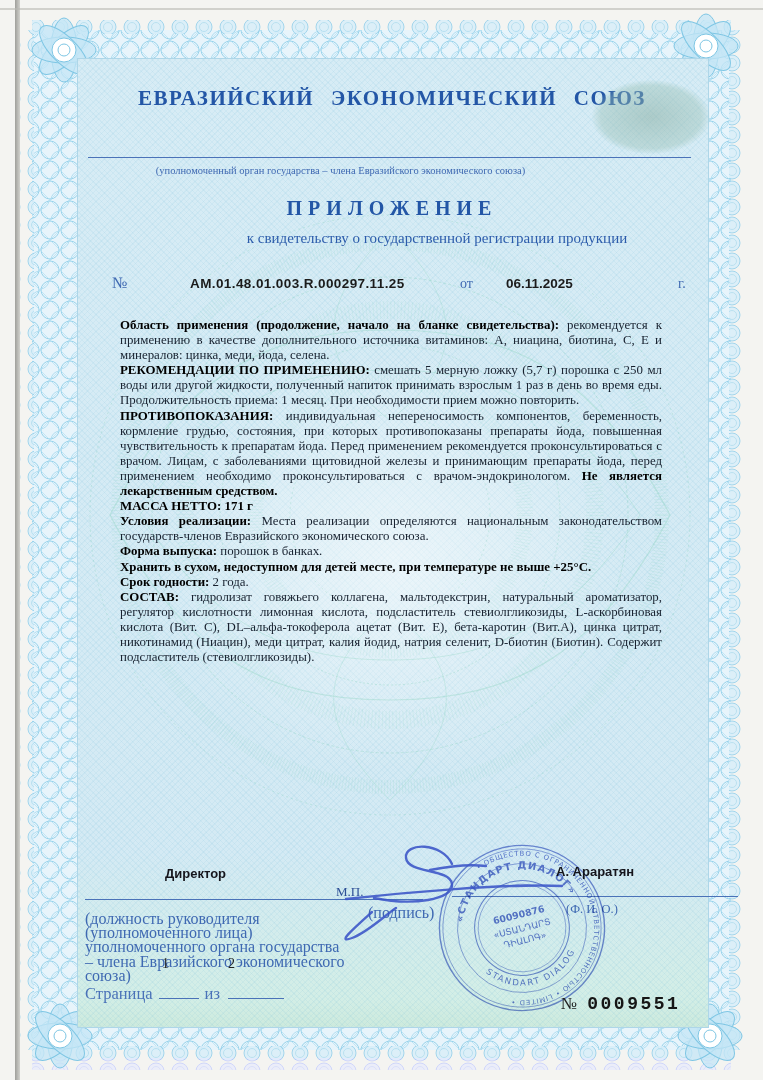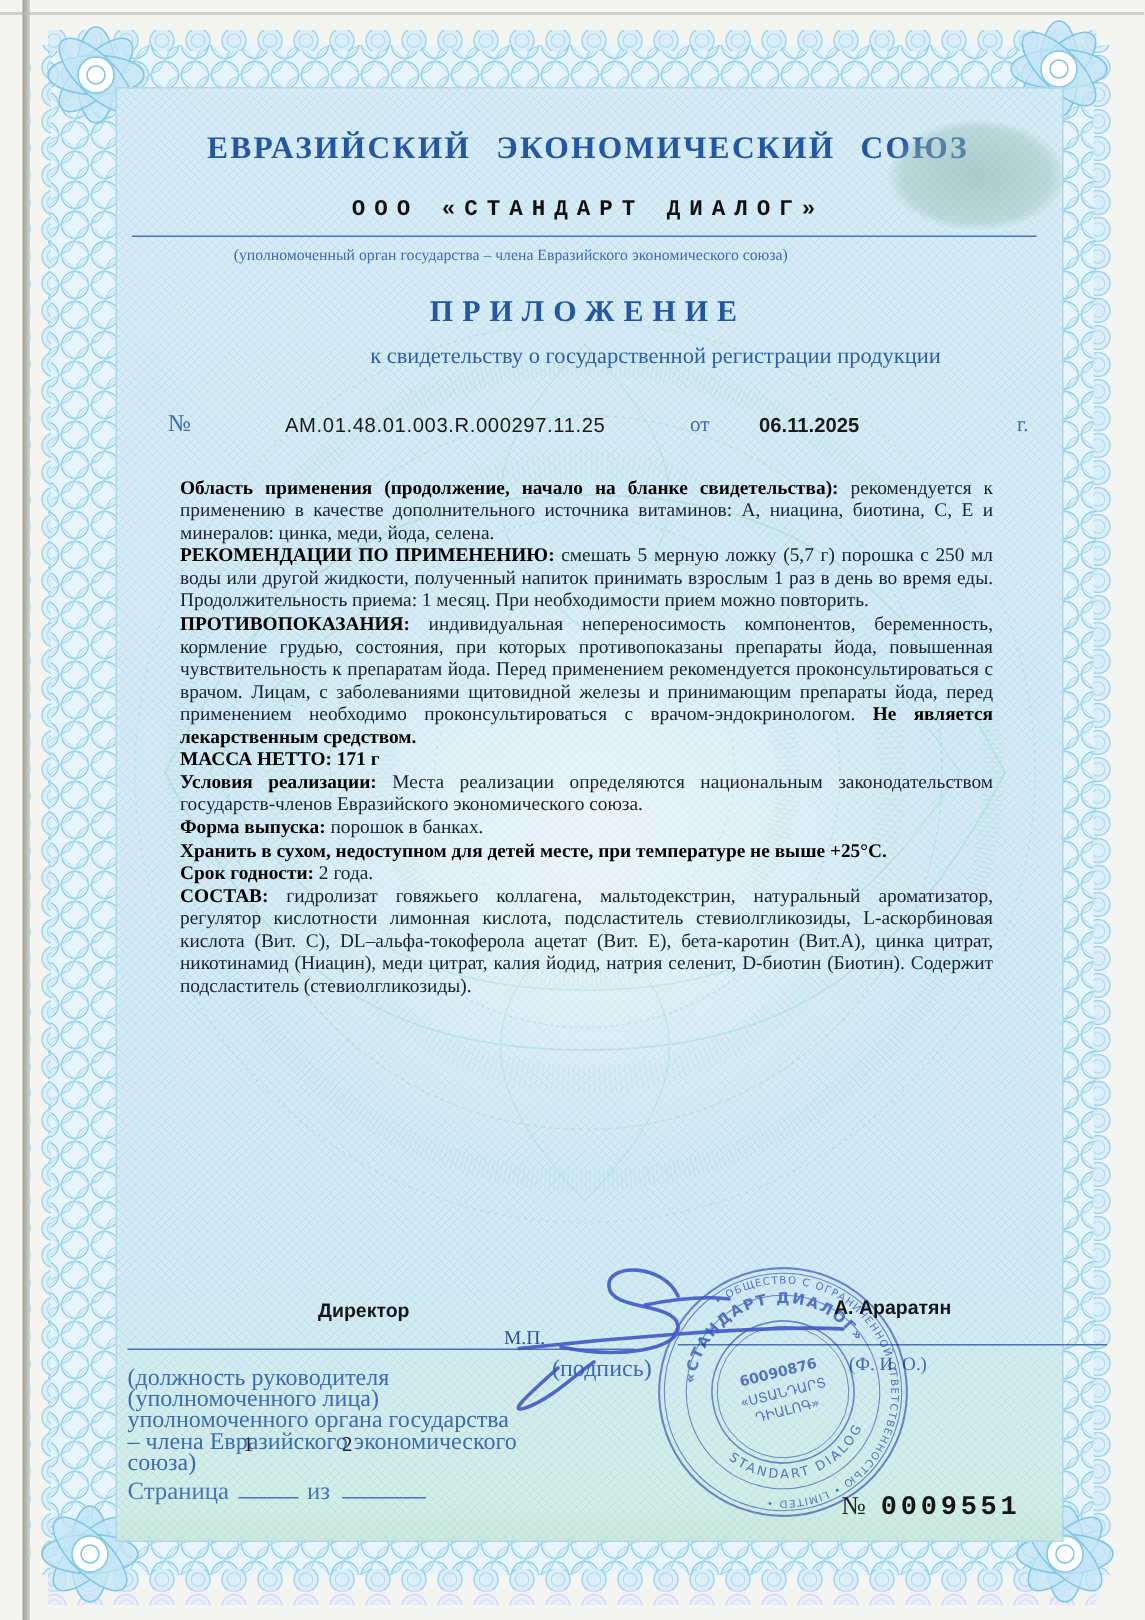--- a/index.html
+++ b/index.html
@@ -31,31 +31,31 @@
   .oval-stamp{left:592px;top:80px;width:118px;height:74px;border-radius:50%;
     background:radial-gradient(ellipse at 50% 50%, rgba(138,176,165,.55) 0%, rgba(150,190,178,.40) 60%, rgba(150,190,178,0) 72%);}
   .org-name{left:77px;top:131px;width:630px;text-align:center;font-family:"Liberation Mono", monospace;
     font-size:15px;font-weight:bold;color:#111;letter-spacing:6px;}
   .head-rule{left:88px;top:157px;width:603px;height:0;border-top:1.4px solid #4a72b8;}
   .org-sub{left:77px;top:165px;width:527px;text-align:center;font-size:10.5px;color:#3f69b2;}
   .doc-title{left:77px;top:197px;width:630px;text-align:center;font-size:20px;font-weight:bold;
     color:#2356a6;letter-spacing:6px;}
   .doc-sub{left:77px;top:230px;width:720px;text-align:center;font-size:15px;color:#2c5cab;}
   .reg-no-label{left:112px;top:274px;font-size:16px;color:#3f69b2;}
-  .reg-number{left:190px;top:276px;font-family:"Liberation Sans", sans-serif;font-size:13.5px;font-weight:normal;color:#1b1b1b;letter-spacing:.4px;}
+  .reg-number{left:190px;top:276px;font-family:"Liberation Sans", sans-serif;font-size:13.5px;font-weight:bold;color:#1b1b1b;letter-spacing:.4px;}
   .reg-from{left:460px;top:276px;font-size:14px;color:#3f69b2;}
   .reg-date{left:506px;top:276px;font-family:"Liberation Sans", sans-serif;font-size:13.5px;font-weight:bold;color:#1b1b1b;}
   .reg-year{left:678px;top:276px;font-size:14px;color:#3f69b2;}
 
   .body-text{left:120px;top:318px;width:542px;font-size:12.9px;line-height:15.1px;
     color:#17212f;text-align:justify;}
   .body-text p{margin:0;}
   .body-text b{color:#000;}
 
-  .sig-position{left:165px;top:866px;font-family:"Liberation Sans", sans-serif;font-size:13px;font-weight:bold;color:#15151c;margin-left:47px;}
+  .sig-position{left:165px;top:866px;font-family:"Liberation Sans", sans-serif;font-size:13px;font-weight:bold;color:#15151c;}
   .sig-name{left:556px;top:864px;font-family:"Liberation Sans", sans-serif;font-size:13px;font-weight:bold;color:#15151c;}
   .sig-mp{left:336px;top:884px;font-size:13px;color:#2d4f96;}
   .sig-line-left{left:85px;top:899px;width:338px;border-top:1.2px solid #4a72b8;}
   .sig-line-right{left:452px;top:896px;width:286px;border-top:1.2px solid #4a72b8;}
   .sig-caption{left:368px;top:904px;font-size:16px;color:#3f69b2;}
   .sig-fio{left:566px;top:902px;font-size:12.5px;color:#3f69b2;}
   .sig-note{left:85px;top:912px;width:262px;font-size:16px;line-height:14.2px;color:#3f69b2;}
   .digit-1{left:162px;top:956px;font-size:14px;color:#222;}
   .digit-2{left:228px;top:956px;font-size:14px;color:#222;}
 
@@ -133,21 +133,20 @@
       <circle cx="390" cy="515" r="100" stroke-width="1" stroke-dasharray="2 3" opacity=".45"></circle>
       <path d="M110,515 C 180,380 260,330 390,330 C 520,330 600,380 670,515 C 600,650 520,700 390,700 C 260,700 180,650 110,515 Z" stroke-width="1.2" opacity=".5"></path>
       <path d="M140,515 C 210,410 280,370 390,370 C 500,370 570,410 640,515 C 570,620 500,660 390,660 C 280,660 210,620 140,515 Z" stroke-width="1" opacity=".45"></path>
       <path d="M390,230 C 460,300 470,360 390,420 C 310,360 320,300 390,230 Z" stroke-width="1" opacity=".4"></path>
       <path d="M390,800 C 460,730 470,670 390,610 C 310,670 320,730 390,800 Z" stroke-width="1" opacity=".4"></path>
     </g>
   </svg>
 
   <div class="abs union-title">ЕВРАЗИЙСКИЙ ЭКОНОМИЧЕСКИЙ СОЮЗ</div>
   <div class="abs oval-stamp"></div>
-  <div class="abs org-name">ООО «СТАНДАРТ ДИАЛОГ»</div>
   <div class="abs head-rule"></div>
   <div class="abs org-sub">(уполномоченный орган государства – члена Евразийского экономического союза)</div>
   <div class="abs doc-title">ПРИЛОЖЕНИЕ</div>
   <div class="abs doc-sub">к свидетельству о государственной регистрации продукции</div>
 
   <div class="abs reg-no-label">№</div>
   <div class="abs reg-number">AM.01.48.01.003.R.000297.11.25</div>
   <div class="abs reg-from">от</div>
   <div class="abs reg-date">06.11.2025</div>
   <div class="abs reg-year">г.</div>

